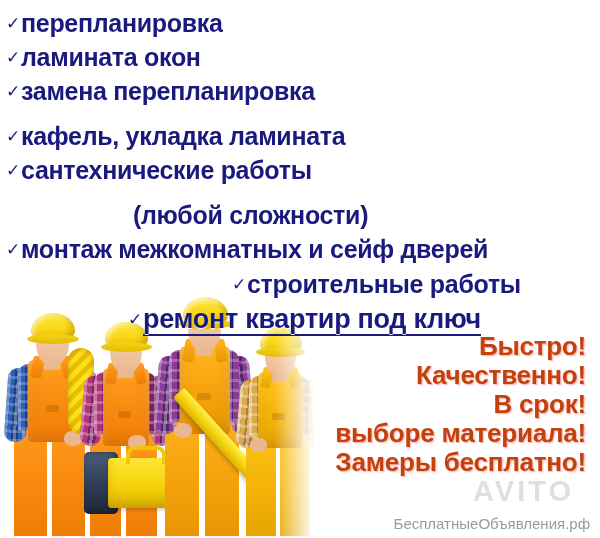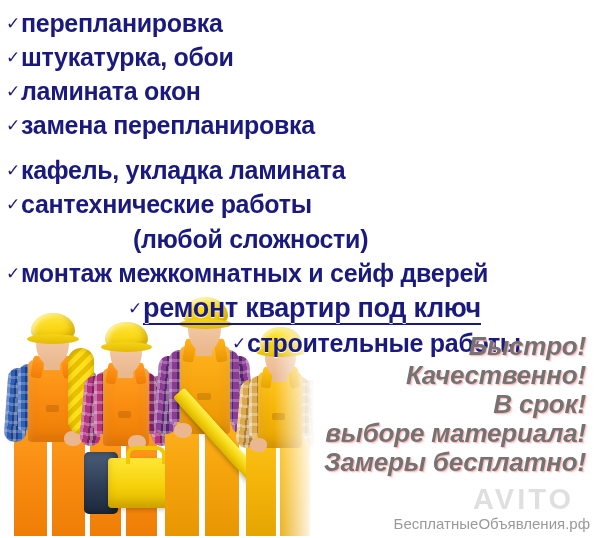--- a/index.html
+++ b/index.html
@@ -50,21 +50,21 @@
     padding-bottom:0px;
   }
 
   
   .l0{margin-left:6px;  margin-top:9px;}
   .l1{margin-left:6px;  margin-top:2px;}
   .l2{margin-left:6px;  margin-top:2px;}
   .l3{margin-left:6px;  margin-top:2px;}
   .l4{margin-left:6px;  margin-top:13px;}
   .l5{margin-left:6px;  margin-top:2px;}
-  .l6{margin-left:118px;margin-top:3px;}
+  .l6{margin-left:118px;margin-top:13px;}
   .l7{margin-left:6px;  margin-top:2px;}
   .l8{margin-left:128px;margin-top:2px; font-size:27px; line-height:30px;}
   .l9{margin-left:232px;margin-top:3px; font-size:25px;}
 
   
   #photo{
     position:absolute;
     left:0; top:280px;
     width:320px; height:258px;
     z-index:3;
@@ -202,35 +202,34 @@
 
   
   #slogans{
     position:absolute;
     right:14px; top:332px;
     z-index:7;
     text-align:right;
   }
   .slog{
     display:block;
-    color:#737373;
+    color:#c2410c;
     font-weight:bold;
-    font-style:italic;
     font-size:26px;
     line-height:29px;
     white-space:nowrap;
     letter-spacing:-0.2px;
     text-shadow:1px 1px 0 rgba(255,170,170,.75),
                 2px 2px 1px rgba(255,210,210,.5);
   }
 
   
   #avito-wm{
     position:absolute;
-    right:26px; bottom:20px;
+    right:26px; bottom:28px;
     z-index:8;
     color:rgba(150,150,150,.30);
     font-size:29px;
     font-weight:bold;
     letter-spacing:3px;
     pointer-events:none;
     white-space:nowrap;
   }
   #site-wm{
     position:absolute;
@@ -245,23 +244,20 @@
 <body>
 
 <div id="ad">
 
   <div id="services">
 
     <div class="svc l0">
       <span class="tick">✓</span><span class="txt">перепланировка</span>
     </div>
 
-    <div class="svc l1">
-      <span class="tick">✓</span><span class="txt">штукатурка, обои</span>
-    </div>
 
     <div class="svc l2">
       <span class="tick">✓</span><span class="txt">ламината окон</span>
     </div>
 
     <div class="svc l3">
       <span class="tick">✓</span><span class="txt">замена перепланировка</span>
     </div>
 
     <div class="svc l4">
@@ -273,26 +269,26 @@
     </div>
 
     <div class="svc l6 no-tick">
       <span class="tick">✓</span><span class="txt">(любой сложности)</span>
     </div>
 
     <div class="svc l7">
       <span class="tick">✓</span><span class="txt">монтаж межкомнатных и  сейф дверей</span>
     </div>
 
+    <div class="svc l9">
+      <span class="tick">✓</span><span class="txt">строительные работы</span>
+    </div>
+
     <div class="svc l8 u">
       <span class="tick">✓</span><span class="txt">ремонт квартир под ключ</span>
-    </div>
-
-    <div class="svc l9">
-      <span class="tick">✓</span><span class="txt">строительные работы</span>
     </div>
 
   </div>
 
   <div id="photo">
 
     <div class="worker" style="left:6px;bottom:0;width:92px;height:240px;">
       <div class="leg ov-orange" style="left:8px;width:33px;height:126px;"></div>
       <div class="leg ov-orange" style="left:46px;width:33px;height:126px;"></div>
       <div class="arm plaid-blue" style="left:0px;bottom:96px;width:22px;height:74px;transform:rotate(4deg);"></div>

